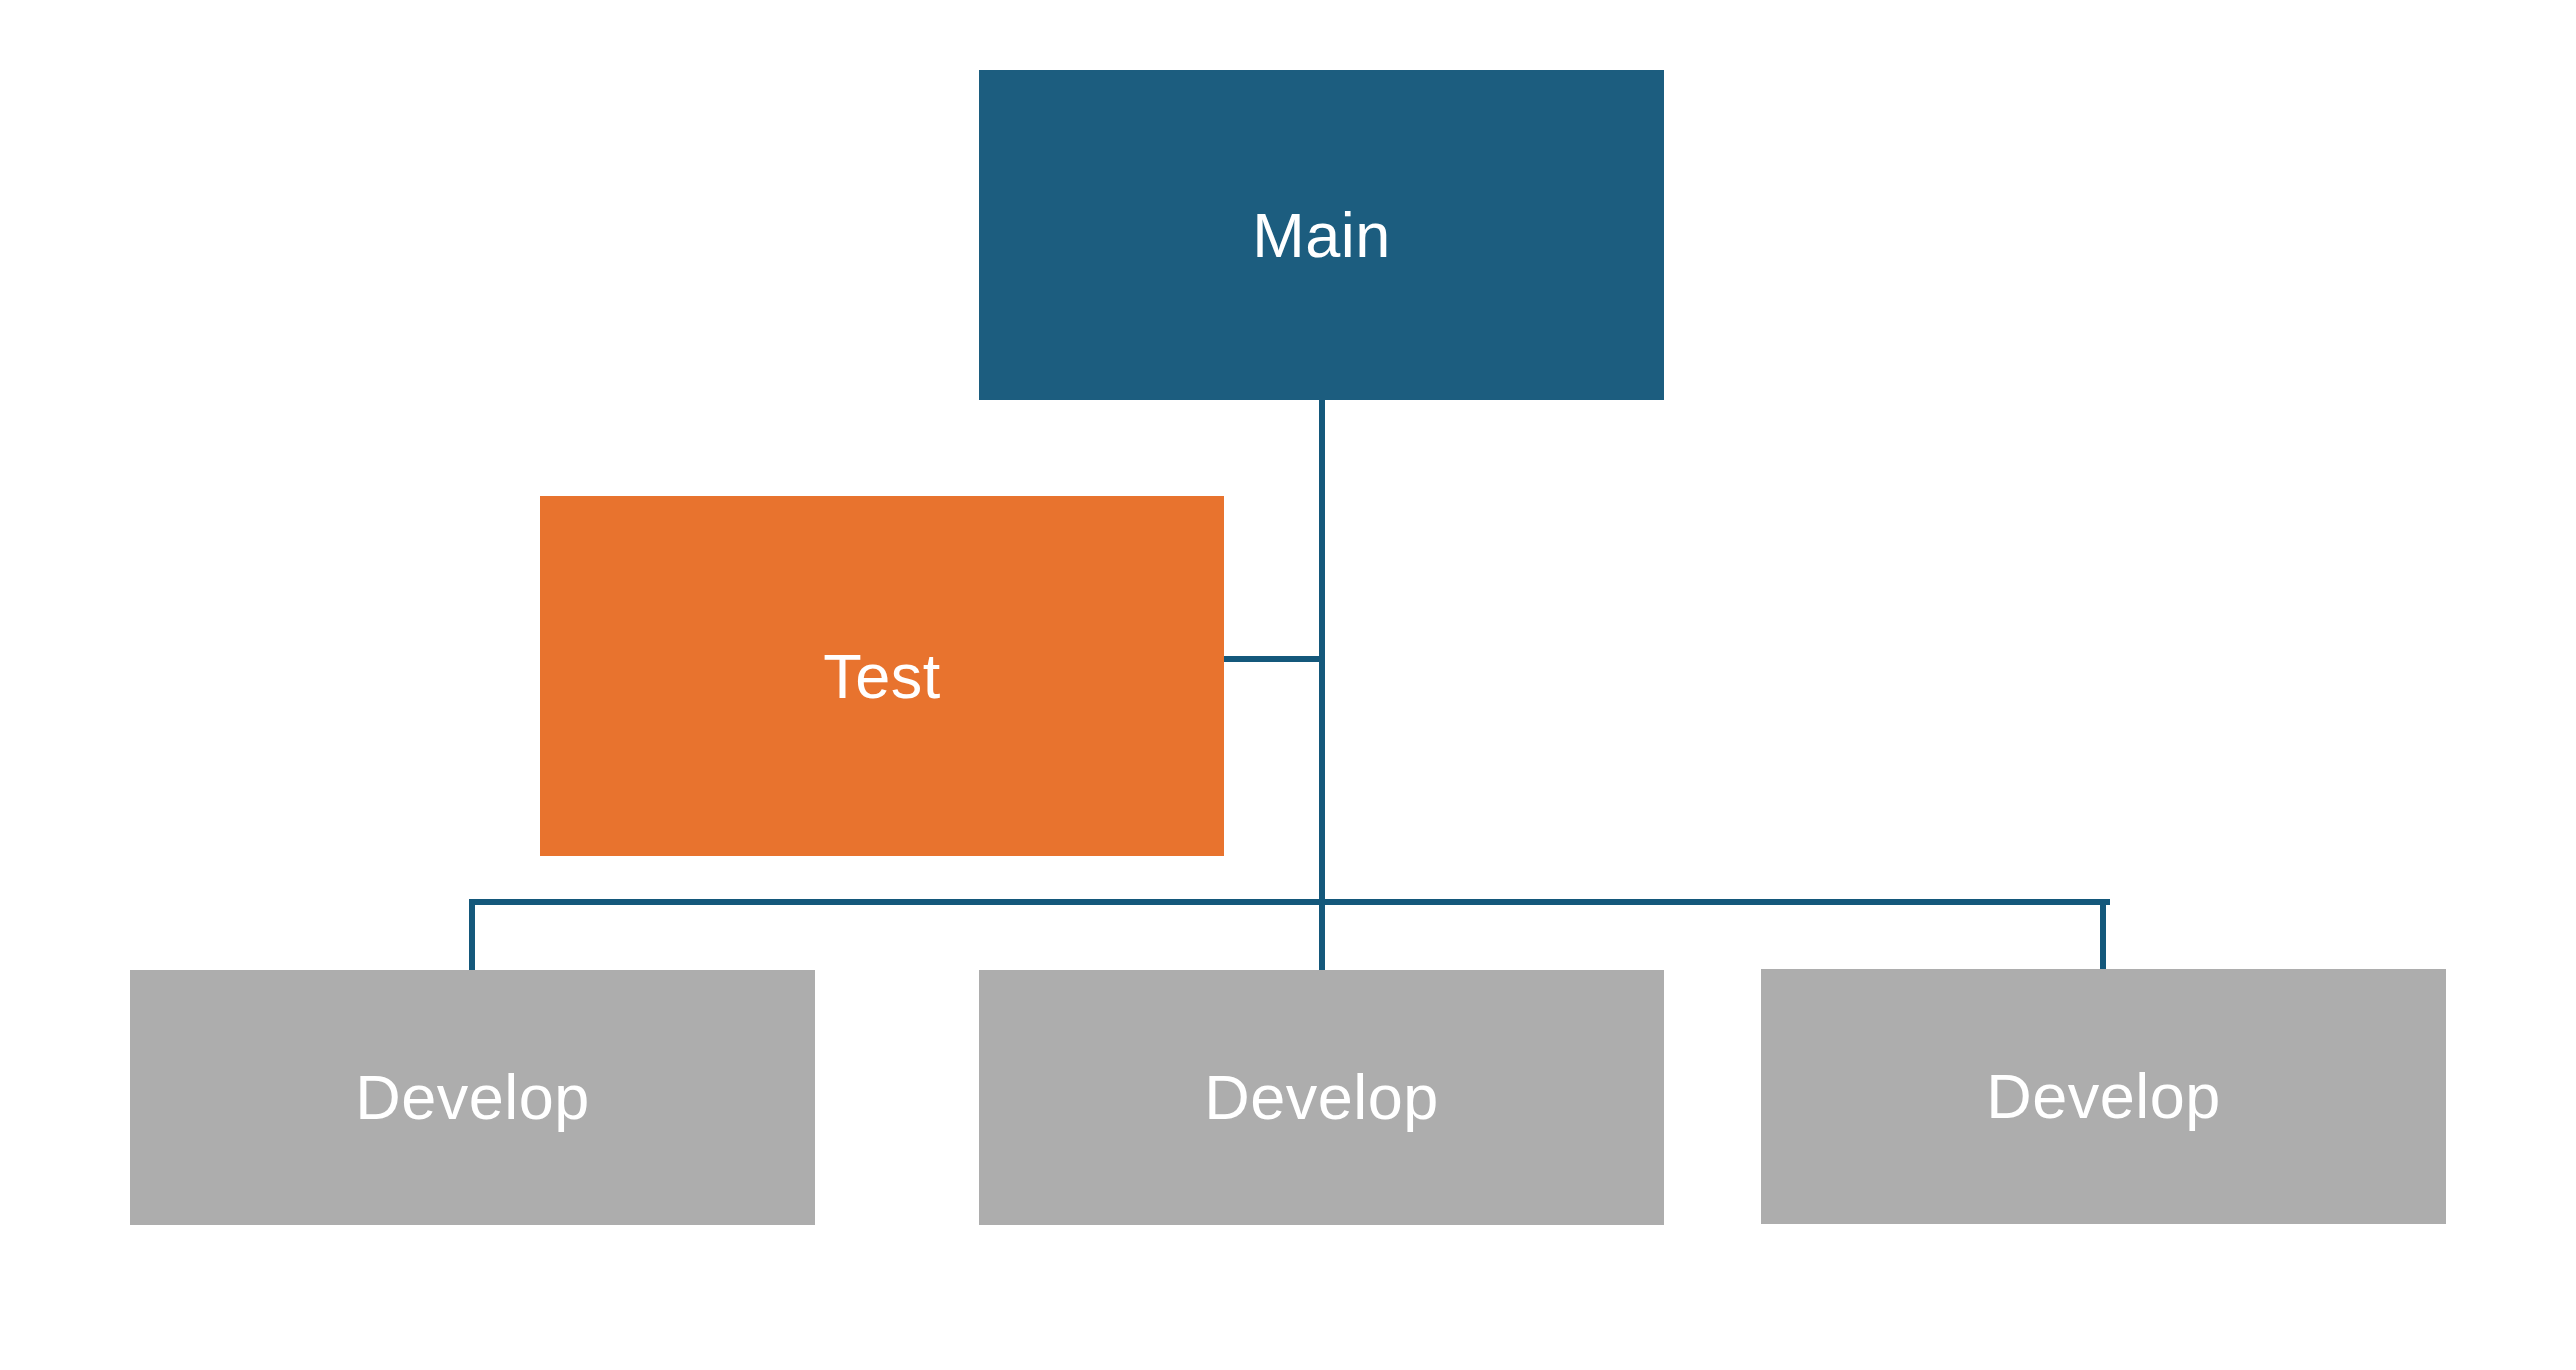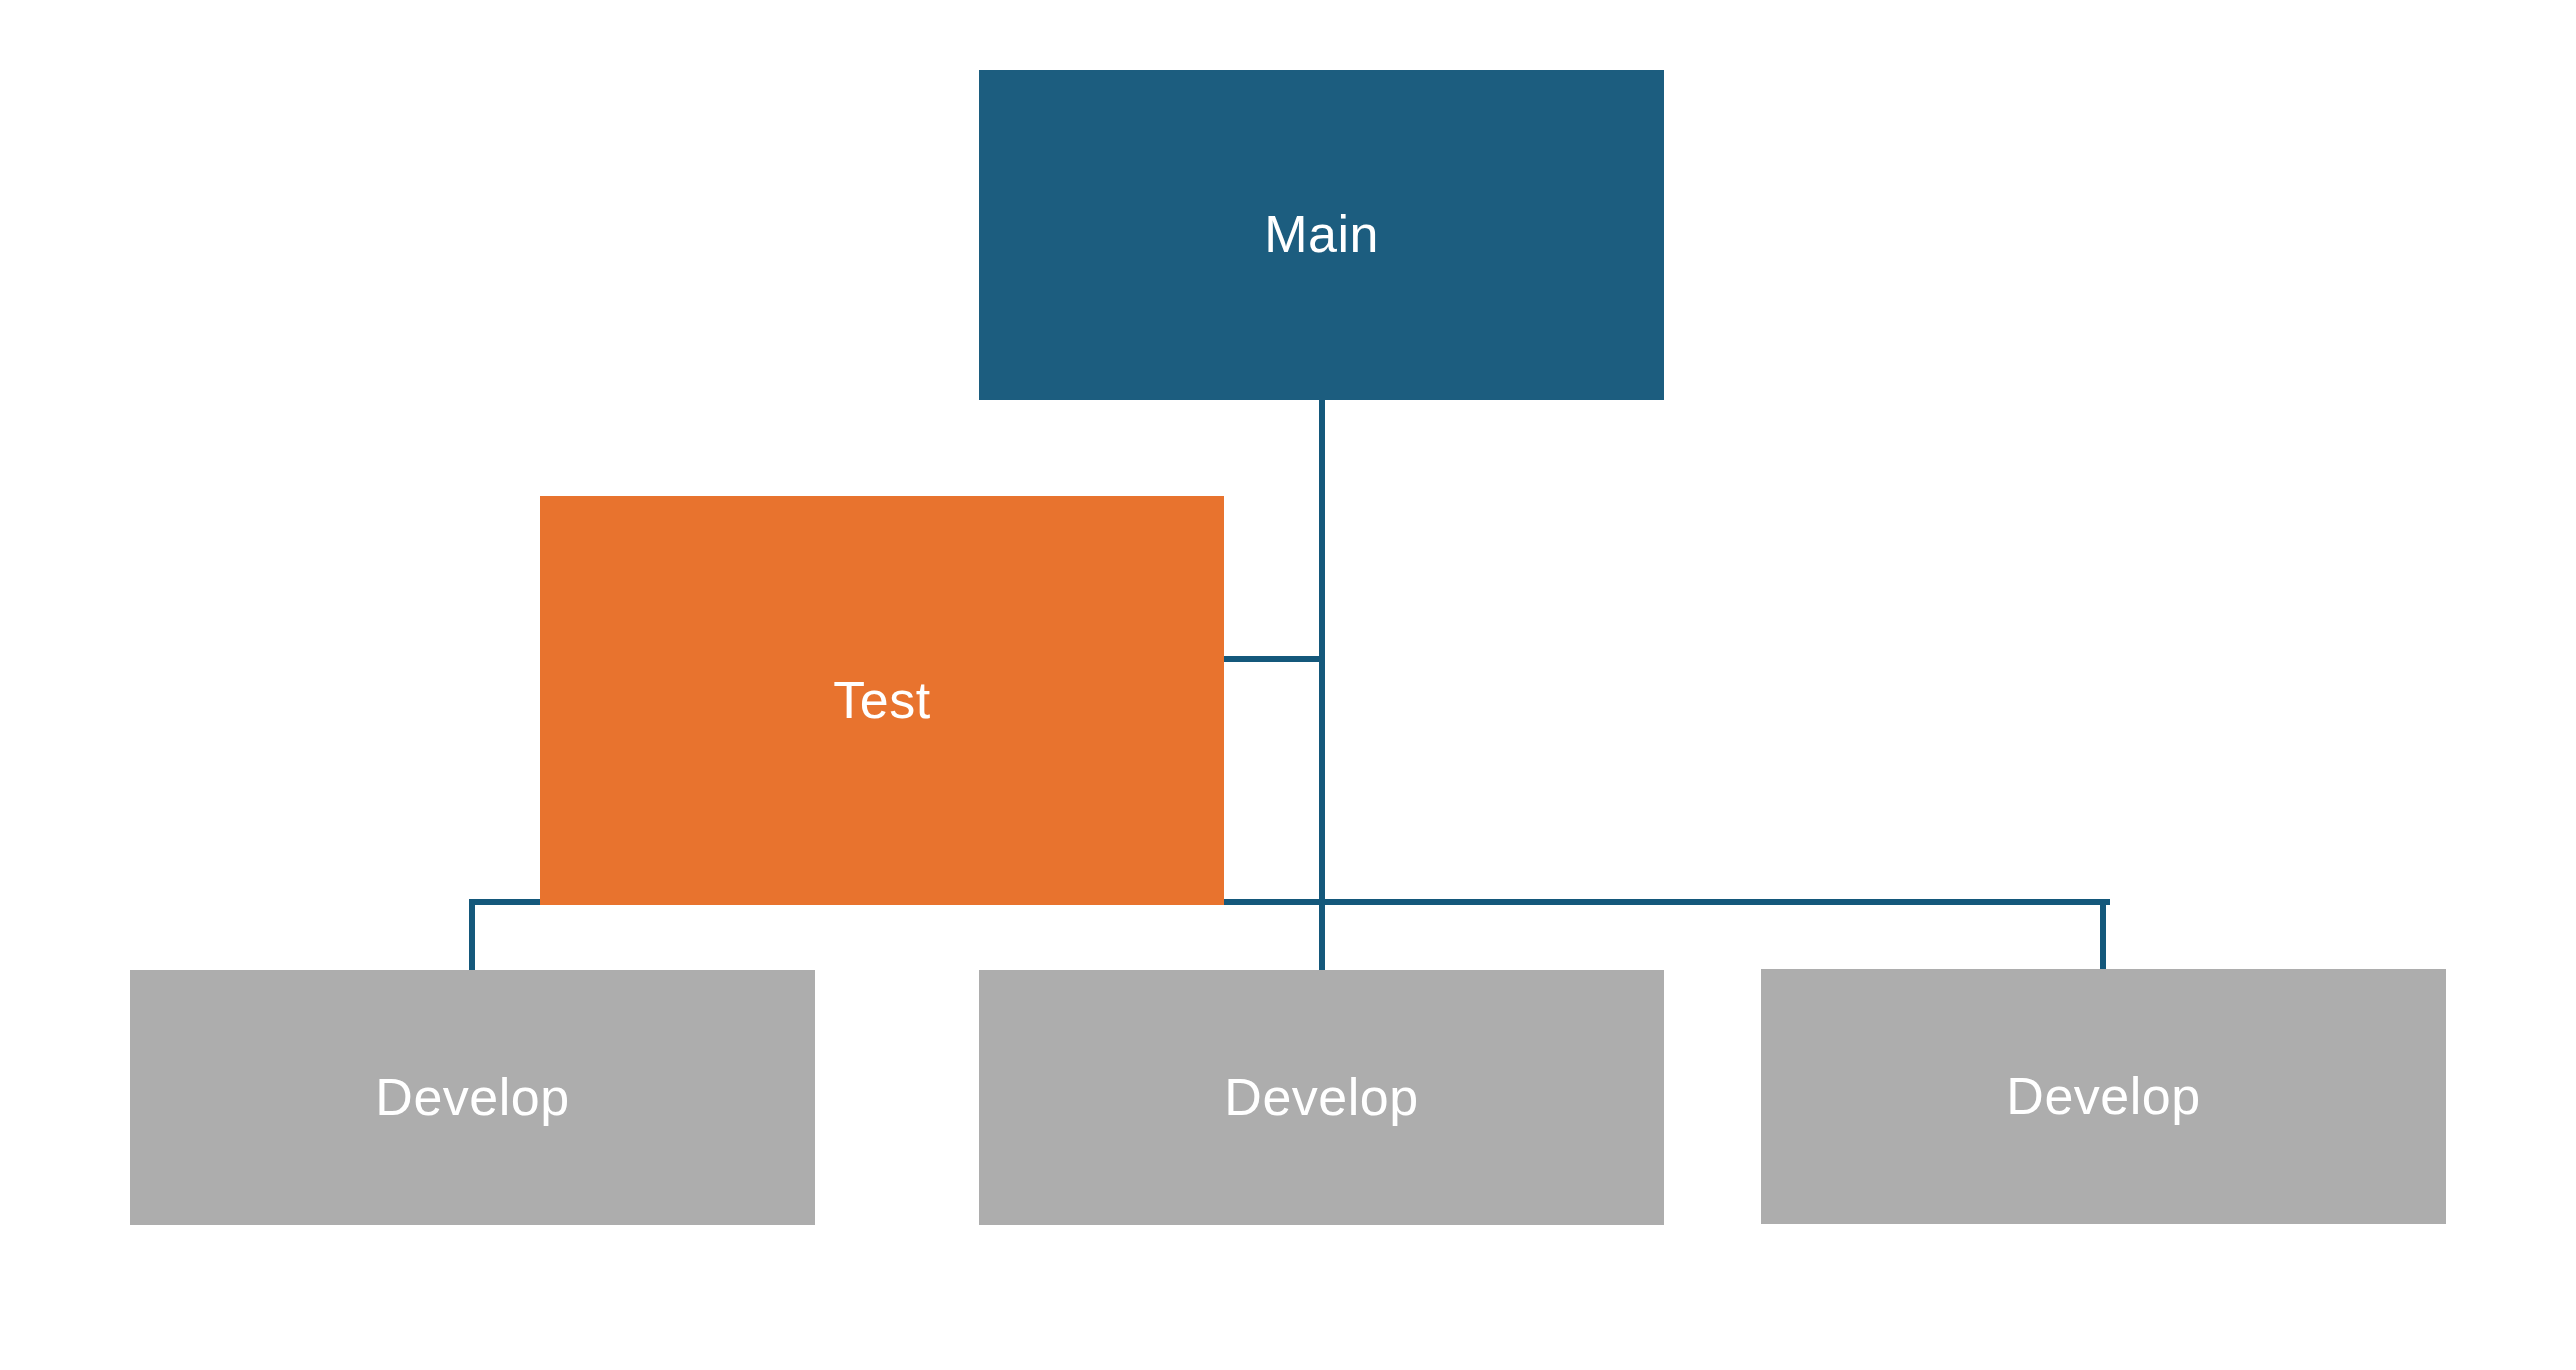--- a/index.html
+++ b/index.html
@@ -16,32 +16,32 @@
     background: var(--canvas-bg, #FFFFFF);
     overflow: hidden;
   }
   .node {
     position: absolute;
     display: flex;
     align-items: center;
     justify-content: center;
     text-align: right;
     color: var(--label-text, #FFFFFF);
-    font-size: 52px;
+    font-size: 63px;
     line-height: 1.38;
     letter-spacing: 0.5px;
   }
   .node-main {
     left: 979px; top: 70px;
     width: 685px; height: 330px;
     background: var(--main-fill, #1C5D7F);
   }
   .node-test {
     left: 540px; top: 496px;
-    width: 684px; height: 409px;
+    width: 684px; height: 360px;
     background: var(--test-fill, #E8732E);
   }
   .node-develop {
     background: var(--develop-fill, #ADADAD);
     width: 685px; height: 255px;
   }
   .node-develop-left   { left: 130px;  top: 970px; }
   .node-develop-center { left: 979px; top: 970px; }
   .node-develop-right  { left: 1761px; top: 969px; }
 

